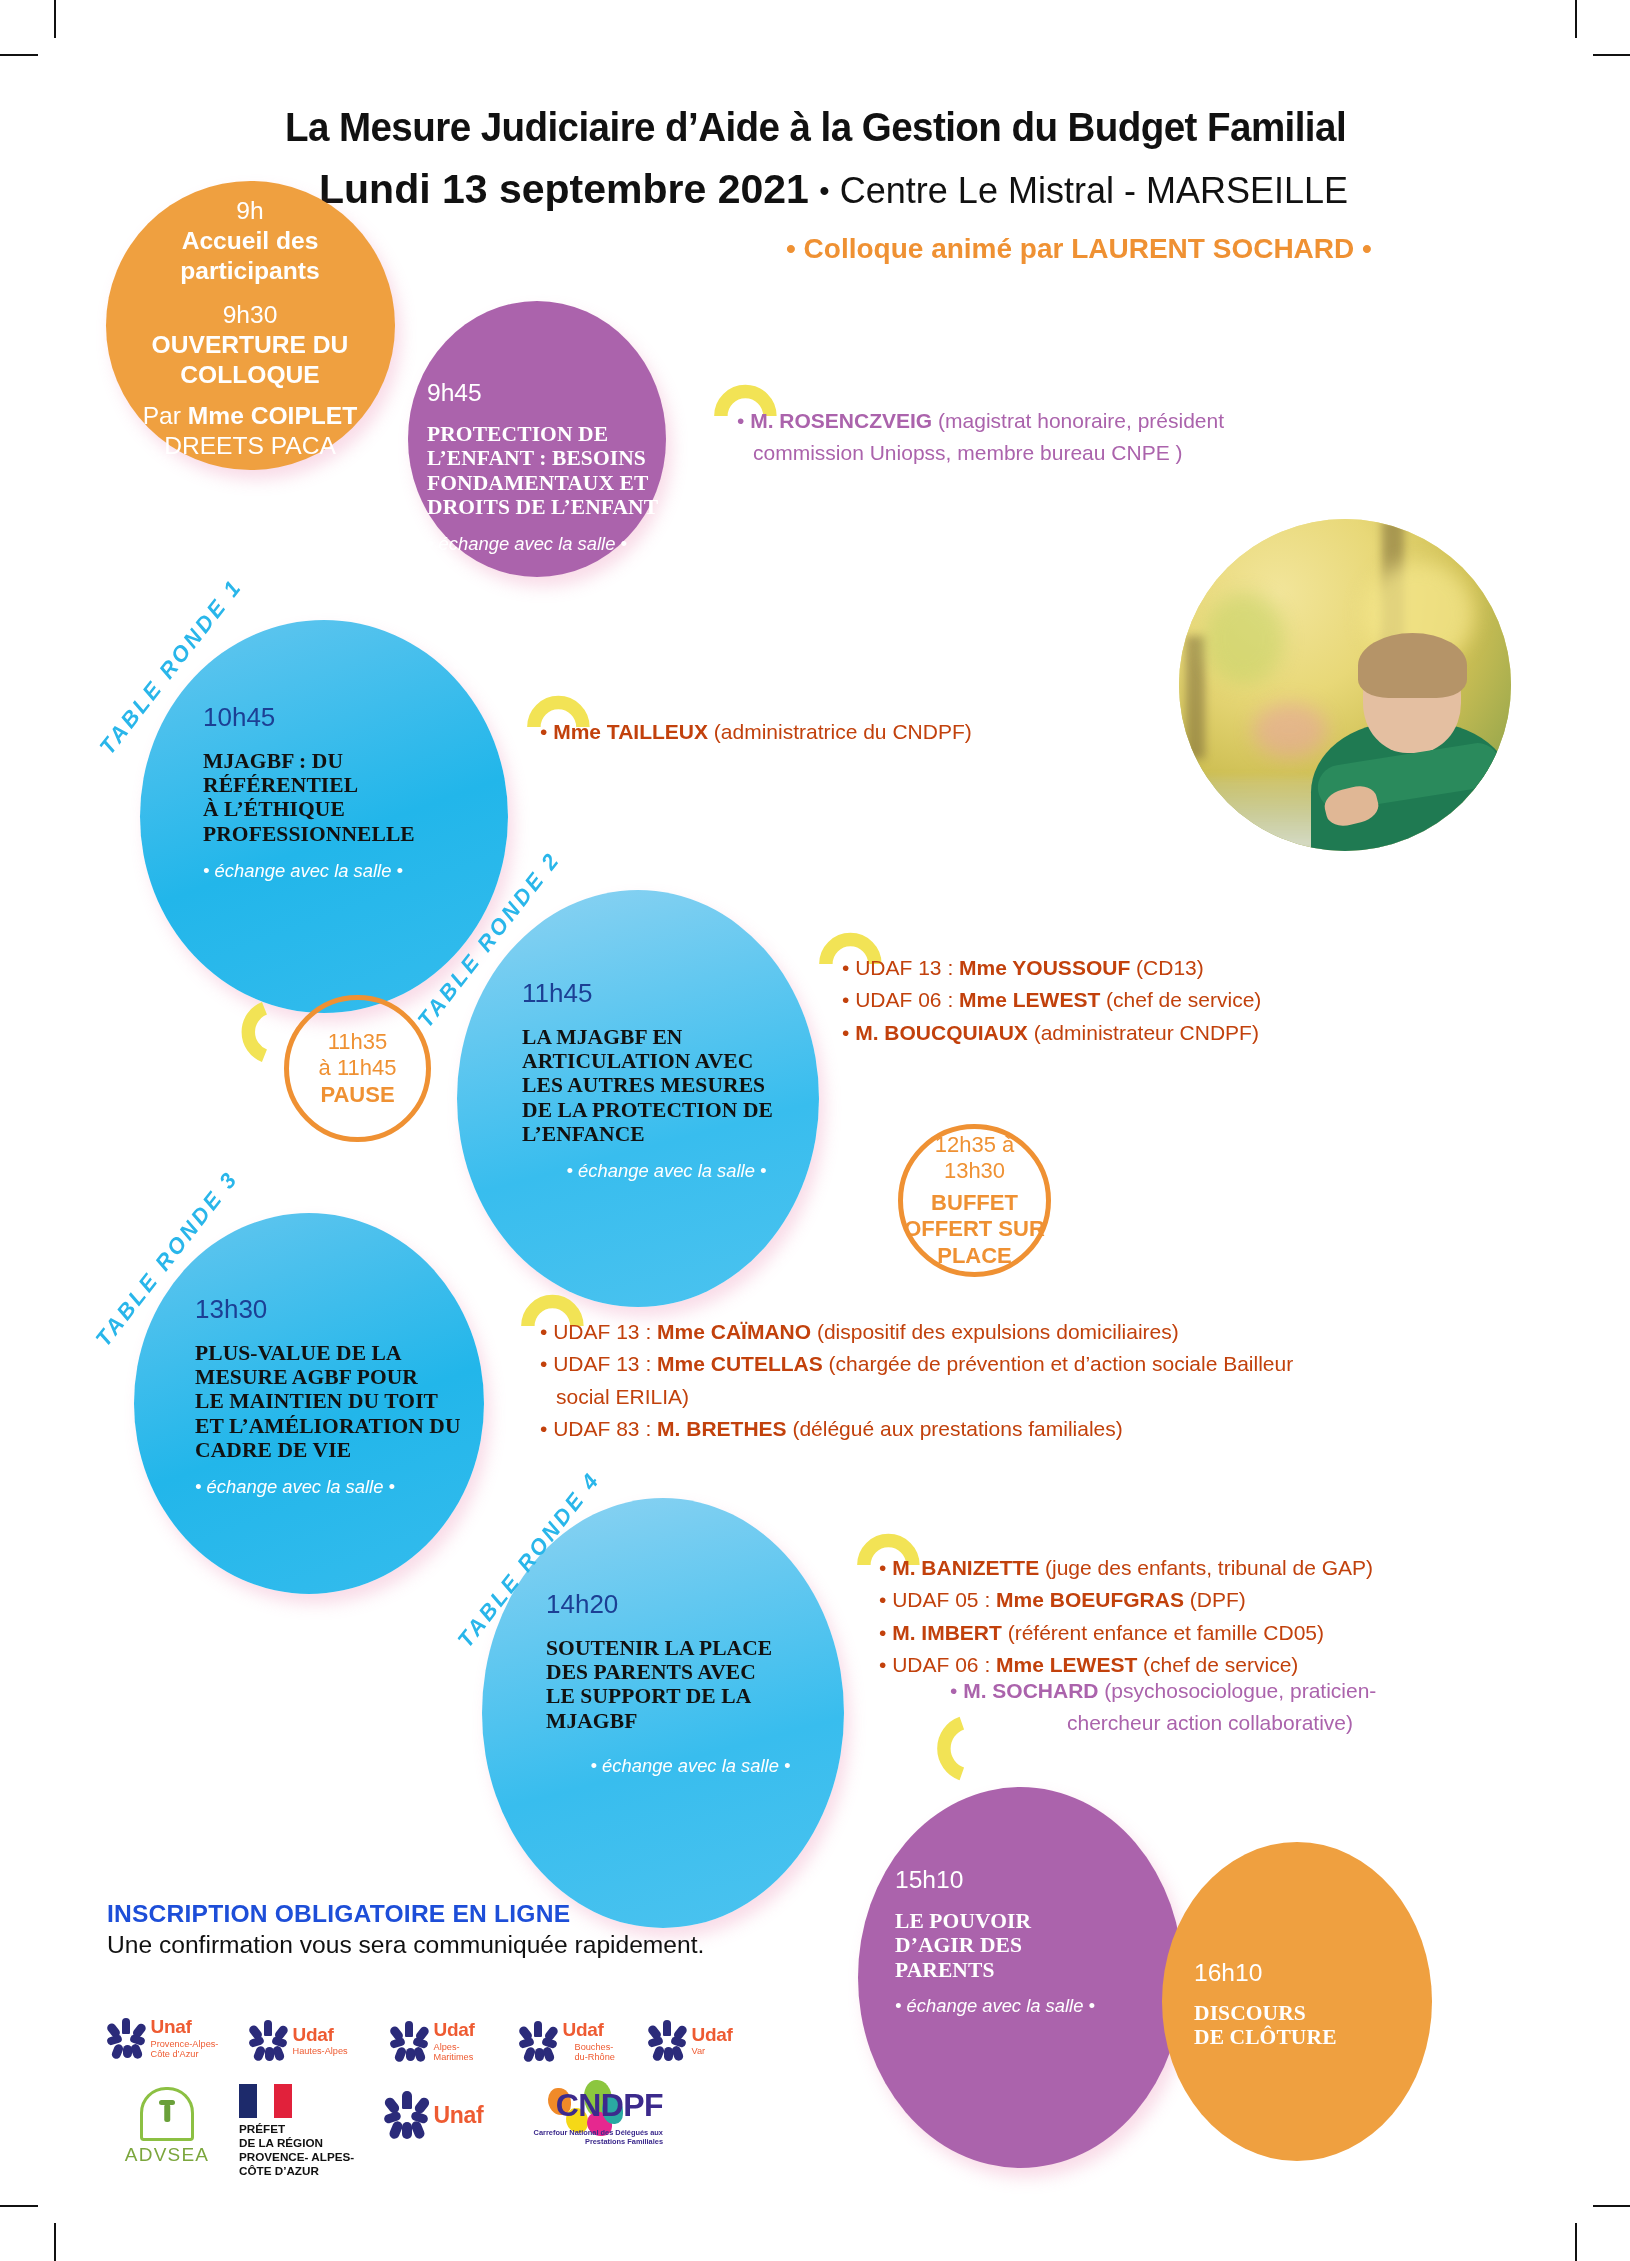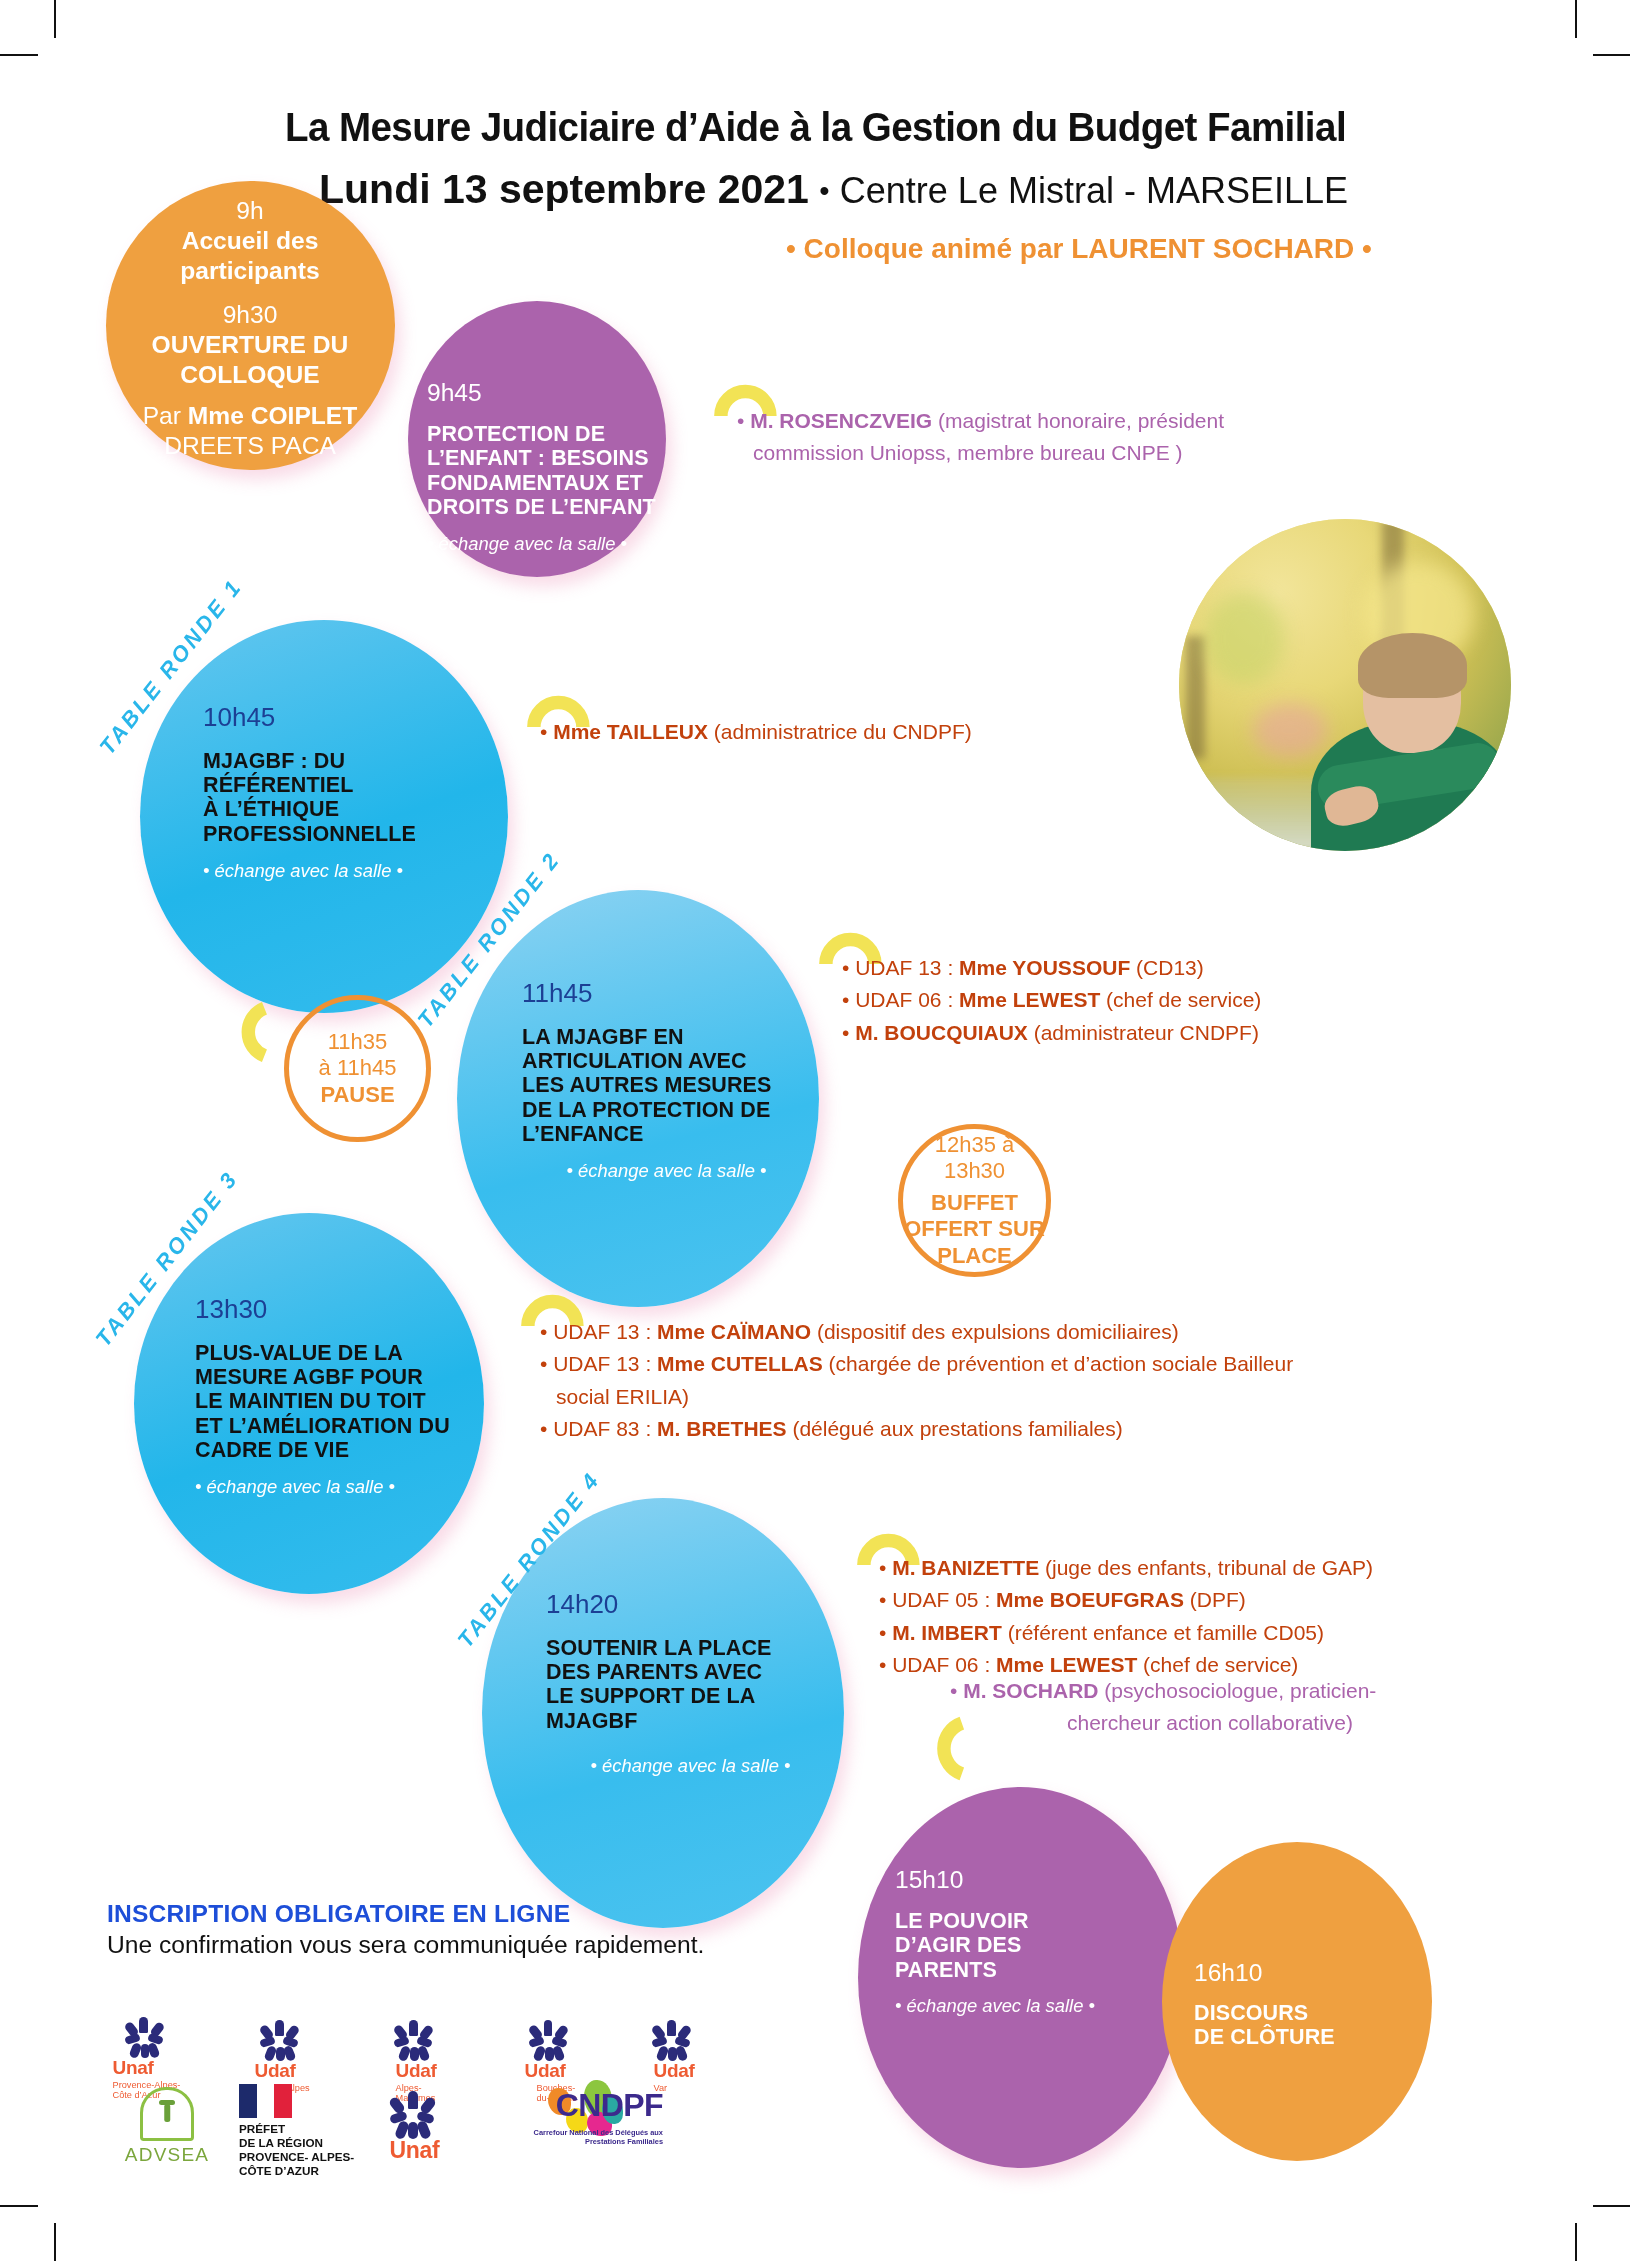--- a/index.html
+++ b/index.html
@@ -35,21 +35,21 @@
   .blob{position:absolute;border-radius:50%;}
   .blob-orange{background:#efa040;}
   .blob-purple{background:#ab63ac;}
   .blob-blue-a{background:linear-gradient(160deg,#66c7ef 0%,#22b6ea 55%,#35bced 100%);}
   .blob-blue-b{background:linear-gradient(165deg,#8ed3f2 0%,#38bdee 60%,#4cc3ef 100%);}
   .blob-shadow{box-shadow:6.1px 9.8px 16px rgba(235,140,180,.30);}
 
   .blob-content{position:absolute;box-sizing:border-box;}
   .time{font-size:24.6px;color:#ffffff;margin-bottom:3.7px;line-height:1.15;}
   .time-blue{color:#1c3f94;font-size:26px;}
-  .headline{font-weight:bold;font-size:21.5px;line-height:1.13;color:#111;letter-spacing:0.1px;}
+  .headline{font-weight:bold;font-size:21.5px;line-height:1.13;color:#111;letter-spacing:0.1px;font-family:Liberation Serif, serif;}
   .headline-white{color:#ffffff;}
   .exchange{font-style:italic;font-size:18.4px;color:#ffffff;margin-top:13.5px;}
 
   
   .orange-text{color:#ffffff;text-align:center;line-height:1.22;}
   .ot-time{font-size:24.6px;font-weight:normal;}
   .ot-bold{font-size:24.6px;font-weight:bold;}
   .ot-reg{font-size:24.6px;font-weight:normal;}
 
   
@@ -93,21 +93,21 @@
   .ph-head{position:absolute;background:#e4bfa1;border-radius:48% 48% 45% 45%;}
   .ph-hair{position:absolute;background:#b59468;border-radius:50% 50% 28% 28%;}
   .ph-hand{position:absolute;background:#e0b795;border-radius:40%;}
 
   
   #inscription{position:absolute;left:107px;top:1900px;width:767px;}
   #inscription .line1{font-size:24.6px;font-weight:bold;color:#1d4ed8;letter-spacing:0.2px;}
   #inscription .line2{font-size:24.6px;color:#111;margin-top:3.1px;}
 
   
-  .logo{position:absolute;display:flex;align-items:center;flex-direction:column;}
+  .logo{position:absolute;display:flex;align-items:center;}
   .unaf-mark{position:relative;width:38px;height:41px;flex:0 0 auto;}
   .unaf-mark i{position:absolute;display:block;background:#2b2b7a;border-radius:5.5px;}
   .logo-wordmark{font-size:19px;font-weight:bold;color:#ee5b32;line-height:1;letter-spacing:-0.3px;}
   .logo-sub{font-size:9.2px;color:#ee5b32;line-height:1.14;margin-top:2.5px;}
   .logo-txt{margin-left:5.5px;}
 
   #advsea{position:absolute;left:107px;top:2087px;width:120px;text-align:center;}
   #advsea .arch{width:48px;height:48px;margin:0 auto;border:3.1px solid #8cc043;
      border-radius:48% 48% 3.7px 3.7px;position:relative;}
   #advsea .arch b{position:absolute;left:50%;top:13.5px;transform:translateX(-50%);

